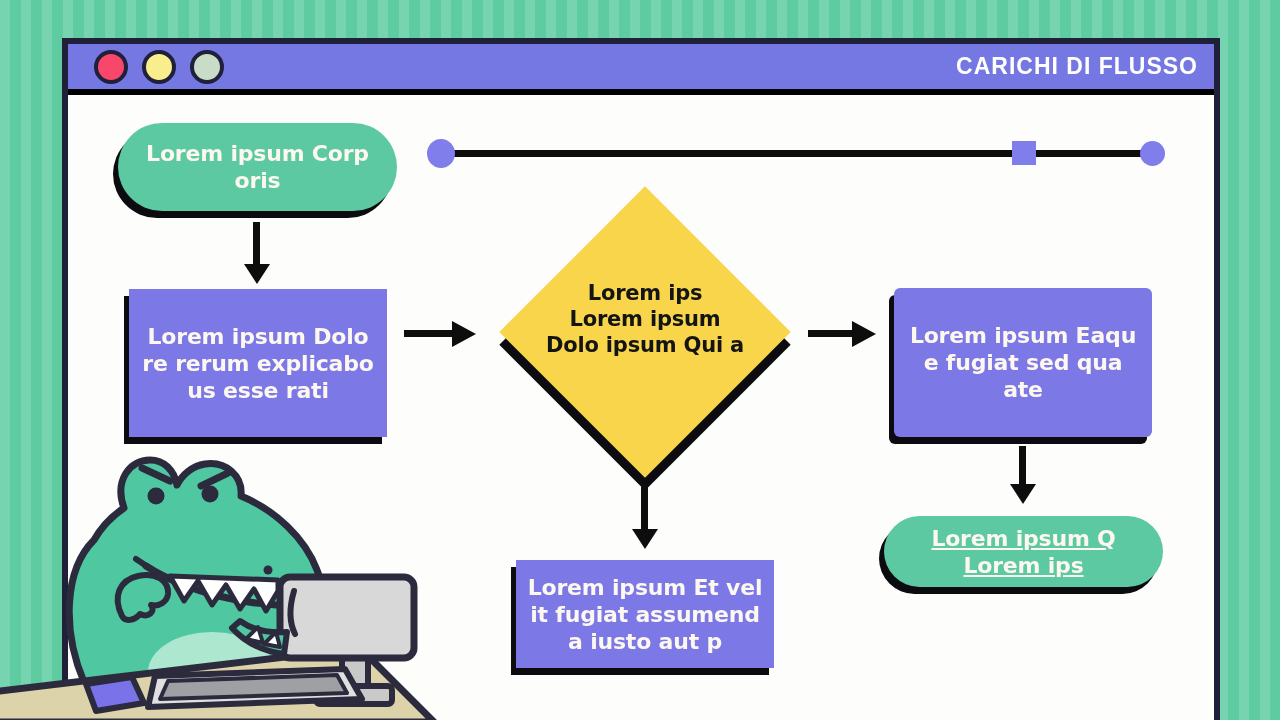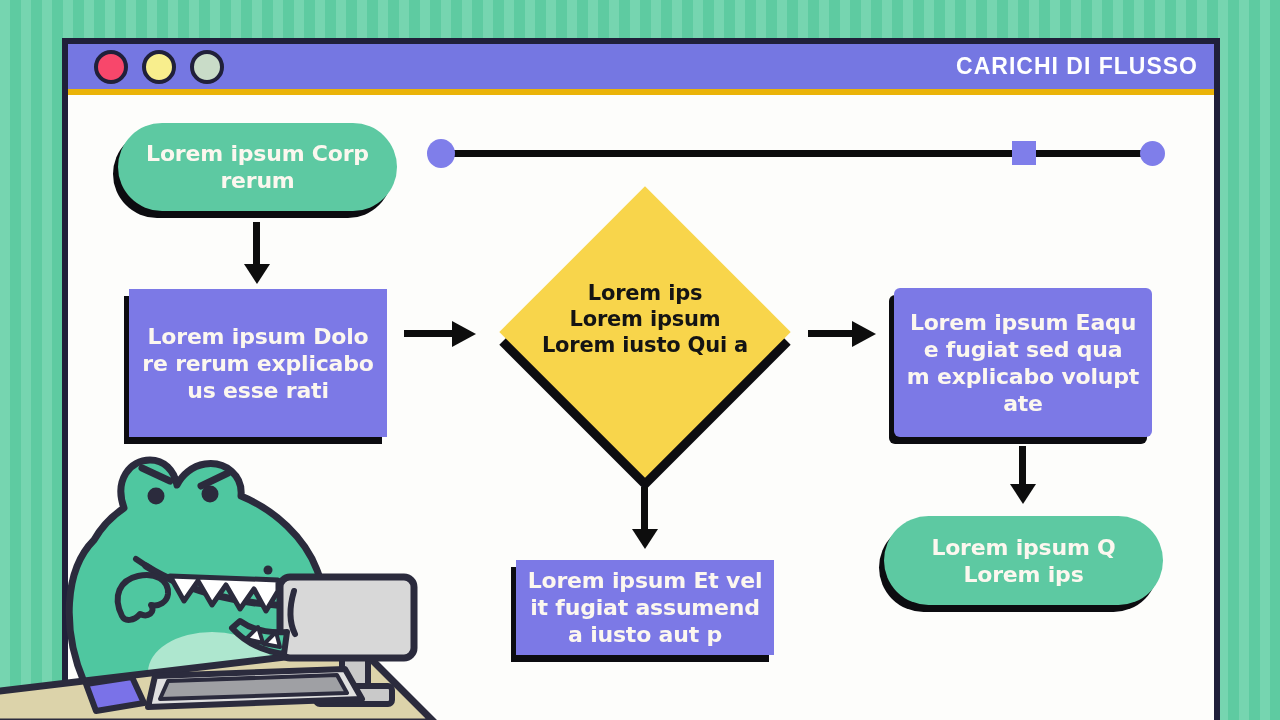--- a/index.html
+++ b/index.html
@@ -9,42 +9,42 @@
     background:repeating-linear-gradient(90deg,#76d5b0 0 10px,#5ecba1 10px 21px);
   }
   .page{position:absolute;inset:0;}
 
   
   .window{
     position:absolute;left:62px;top:38px;width:1146px;height:700px;
     border:6px solid #20203a;background:#fdfdfb;box-sizing:content-box;
   }
   .titlebar{
-    height:45px;background:#7577e2;border-bottom:6px solid #eab308;
+    height:45px;background:#7577e2;border-bottom:6px solid #000000;
     display:flex;align-items:center;padding:0 16px 0 26px;
   }
   .light{width:26px;height:26px;border:4px solid #20203a;border-radius:50%;margin-right:14px;}
   .win-title{
     margin-left:auto;color:#ffffff;font-family:"Liberation Sans",sans-serif;
     font-weight:700;font-size:23px;letter-spacing:1px;
   }
 
   
   .shape{
     position:absolute;display:flex;flex-direction:column;justify-content:center;align-items:center;
     color:#fcf7ef;font-weight:800;font-size:22px;line-height:27px;letter-spacing:-0.2px;
     text-align:center;box-shadow:-5px 7px 0 #0c0c10;
   }
   .pill{background:#5dc9a2;border-radius:46px;}
   .rect{background:#7c79e6;}
   #pill1{left:118px;top:123px;width:279px;height:88px;}
   #rect1{left:129px;top:289px;width:258px;height:148px;}
   #rect2{left:894px;top:288px;width:258px;height:149px;border-radius:6px;}
-  #pill2{left:884px;top:516px;width:279px;height:89px;}
-  #rect3{left:516px;top:560px;width:258px;height:95px;}
+  #pill2{left:884px;top:516px;width:279px;height:71px;text-decoration:underline;}
+  #rect3{left:516px;top:560px;width:258px;height:108px;}
   .ln{white-space:nowrap;}
 
   .diamond{
     position:absolute;left:542px;top:229px;width:206px;height:206px;background:#f8d54b;
     transform:rotate(45deg);box-shadow:9px 9px 0 #0c0c10;
   }
   .diamond-text{
     position:absolute;left:495px;top:280px;width:300px;
     color:#141414;font-weight:800;font-size:21px;line-height:26px;letter-spacing:-0.2px;text-align:center;
   }
@@ -90,46 +90,45 @@
     </div>
   </div>
 
   <div class="tl-line"></div>
   <div class="tl-dot" id="tl-dot-left"></div>
   <div id="tl-square"></div>
   <div class="tl-dot" id="tl-dot-right"></div>
 
   <div class="shape pill" id="pill1">
     <div class="ln">Lorem ipsum Corp</div>
-    <div class="ln">rerum</div>
+    <div class="ln">oris</div>
   </div>
 
   <div class="arr-v" id="arrow1"></div>
 
   <div class="shape rect" id="rect1">
     <div class="ln">Lorem ipsum Dolo</div>
     <div class="ln">re rerum explicabo</div>
     <div class="ln">us esse rati</div>
   </div>
 
   <div class="arr-h" id="arrow2"></div>
 
   <div class="diamond"></div>
   <div class="diamond-text">
     <div class="ln">Lorem ips</div>
     <div class="ln">Lorem ipsum</div>
-    <div class="ln">Lorem iusto Qui a</div>
+    <div class="ln">Dolo ipsum Qui a</div>
   </div>
 
   <div class="arr-h" id="arrow3"></div>
 
   <div class="shape rect" id="rect2">
     <div class="ln">Lorem ipsum Eaqu</div>
     <div class="ln">e fugiat sed qua</div>
-    <div class="ln">m explicabo volupt</div>
     <div class="ln">ate</div>
   </div>
 
   <div class="arr-v" id="arrow4"></div>
 
   <div class="shape pill" id="pill2">
     <div class="ln">Lorem ipsum Q</div>
     <div class="ln">Lorem ips</div>
   </div>
 

